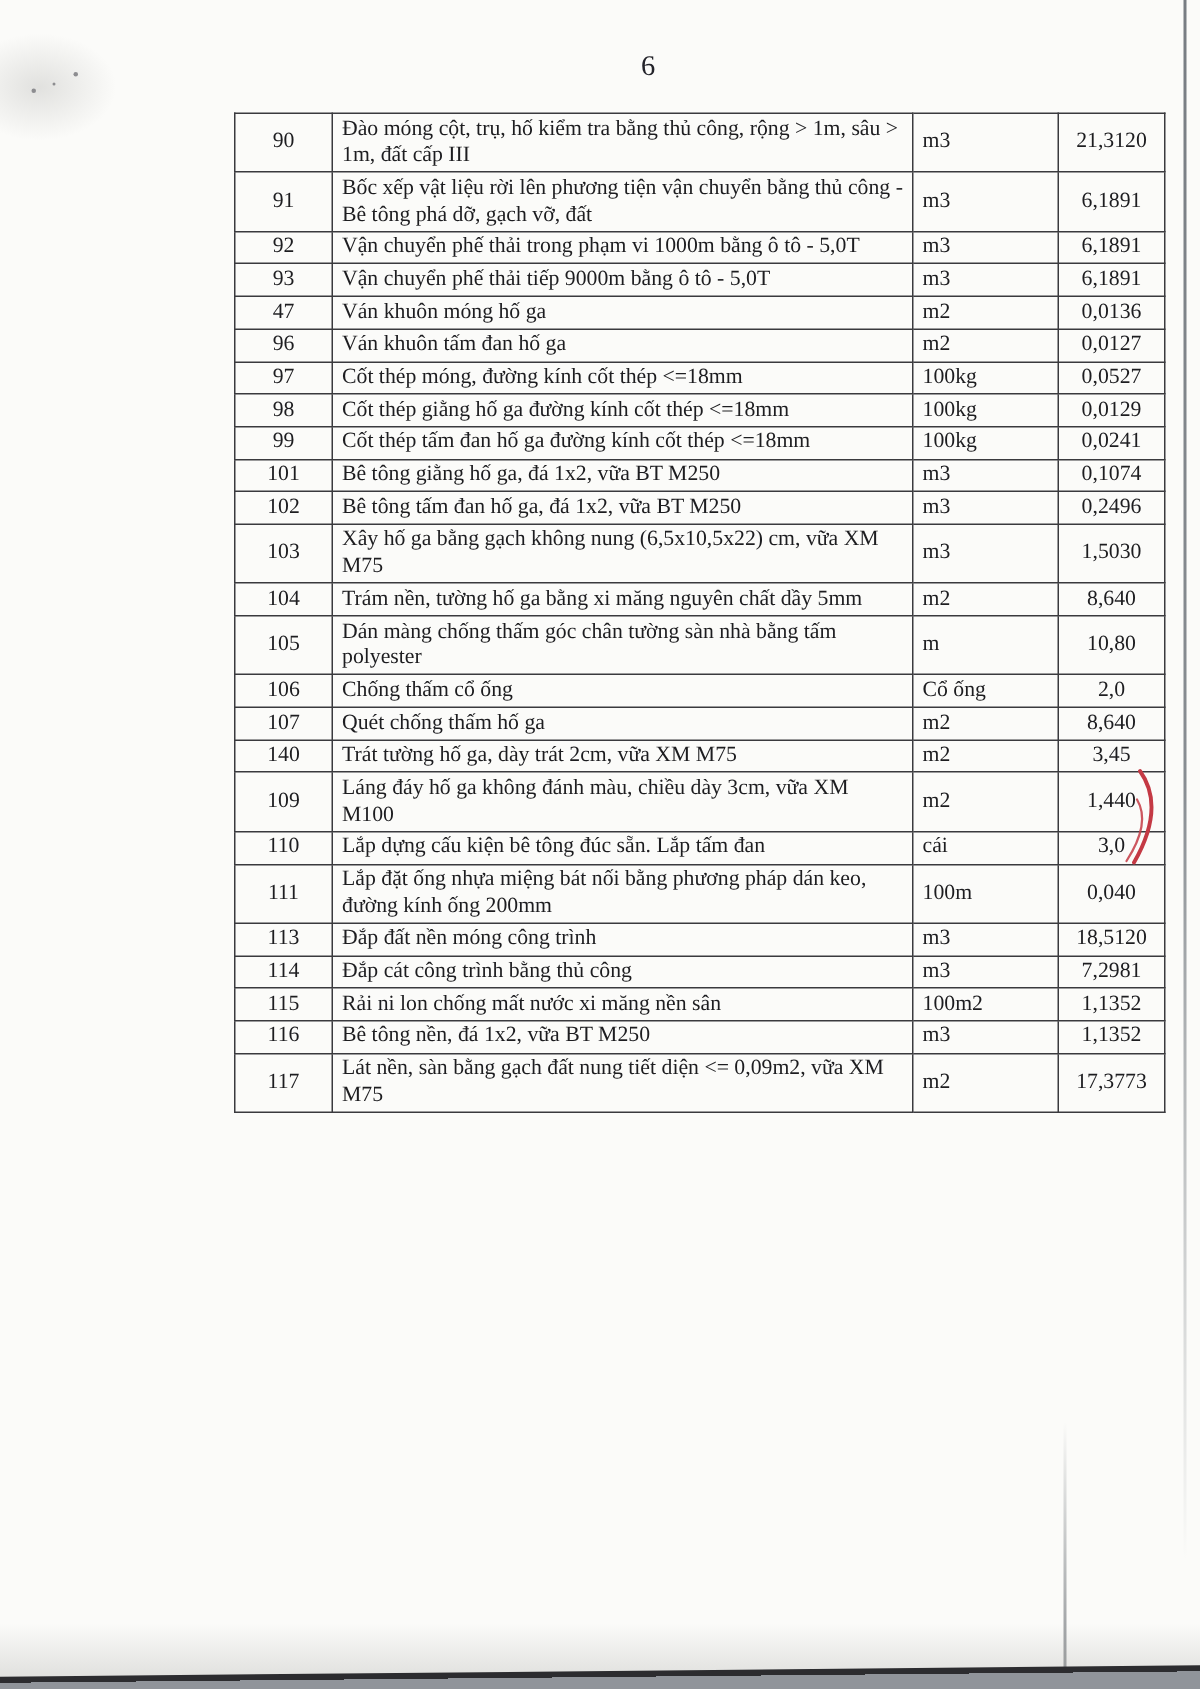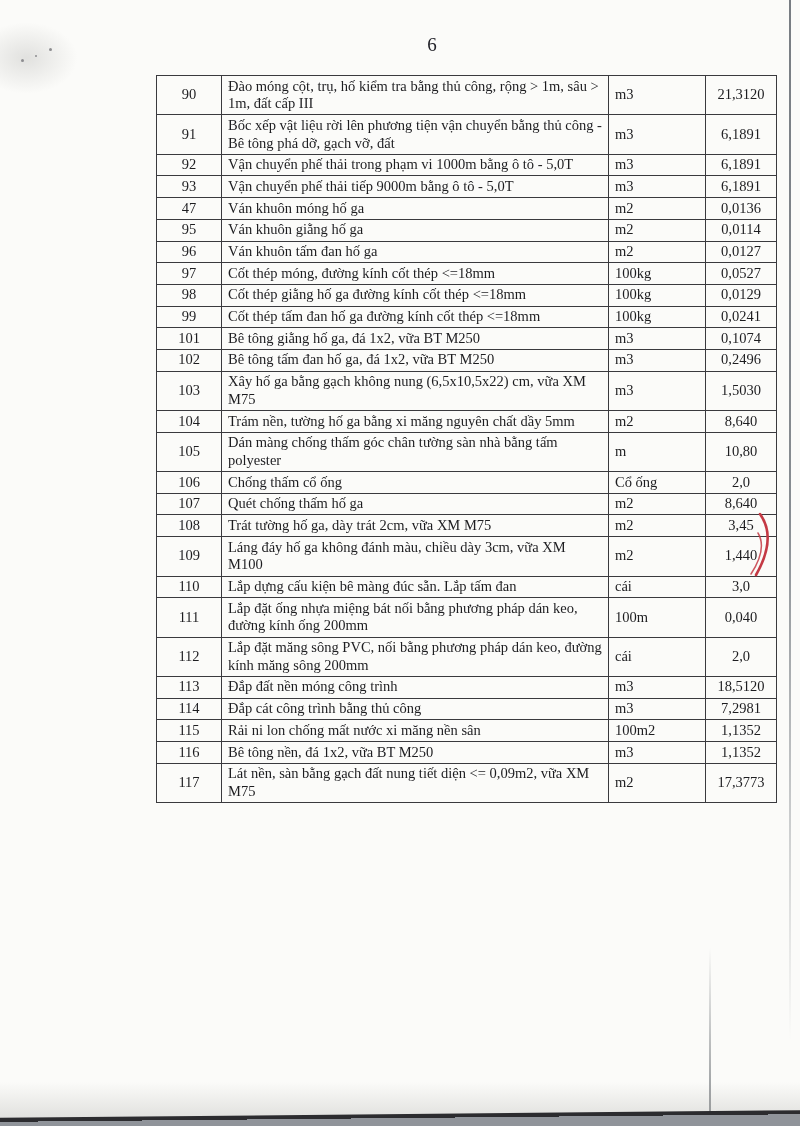--- a/index.html
+++ b/index.html
@@ -124,26 +124,20 @@
           <td class="c-unit">m3</td>
           <td class="c-qty">6,1891</td>
         </tr>
         <tr>
           <td class="c-no">47</td>
           <td class="c-desc">Ván khuôn móng hố ga</td>
           <td class="c-unit">m2</td>
           <td class="c-qty">0,0136</td>
         </tr>
         <tr>
-          <td class="c-no">95</td>
-          <td class="c-desc">Ván khuôn giằng hố ga</td>
-          <td class="c-unit">m2</td>
-          <td class="c-qty">0,0114</td>
-        </tr>
-        <tr>
           <td class="c-no">96</td>
           <td class="c-desc">Ván khuôn tấm đan hố ga</td>
           <td class="c-unit">m2</td>
           <td class="c-qty">0,0127</td>
         </tr>
         <tr>
           <td class="c-no">97</td>
           <td class="c-desc">Cốt thép móng, đường kính cốt thép &lt;=18mm</td>
           <td class="c-unit">100kg</td>
           <td class="c-qty">0,0527</td>
@@ -196,50 +190,44 @@
           <td class="c-unit">Cổ ống</td>
           <td class="c-qty">2,0</td>
         </tr>
         <tr>
           <td class="c-no">107</td>
           <td class="c-desc">Quét chống thấm hố ga</td>
           <td class="c-unit">m2</td>
           <td class="c-qty">8,640</td>
         </tr>
         <tr>
-          <td class="c-no">108</td>
+          <td class="c-no">140</td>
           <td class="c-desc">Trát tường hố ga, dày trát 2cm, vữa XM M75</td>
           <td class="c-unit">m2</td>
           <td class="c-qty">3,45</td>
         </tr>
         <tr>
           <td class="c-no">109</td>
           <td class="c-desc">Láng đáy hố ga không đánh màu, chiều dày 3cm, vữa XM M100</td>
           <td class="c-unit">m2</td>
           <td class="c-qty">1,440</td>
         </tr>
         <tr>
           <td class="c-no">110</td>
-          <td class="c-desc">Lắp dựng cấu kiện bê màng đúc sẵn. Lắp tấm đan</td>
+          <td class="c-desc">Lắp dựng cấu kiện bê tông đúc sẵn. Lắp tấm đan</td>
           <td class="c-unit">cái</td>
           <td class="c-qty">3,0</td>
         </tr>
         <tr>
           <td class="c-no">111</td>
           <td class="c-desc">Lắp đặt ống nhựa miệng bát nối bằng phương pháp dán keo, đường kính ống 200mm</td>
           <td class="c-unit">100m</td>
           <td class="c-qty">0,040</td>
         </tr>
         <tr>
-          <td class="c-no">112</td>
-          <td class="c-desc">Lắp đặt măng sông PVC, nối bằng phương pháp dán keo, đường kính măng sông 200mm</td>
-          <td class="c-unit">cái</td>
-          <td class="c-qty">2,0</td>
-        </tr>
-        <tr>
           <td class="c-no">113</td>
           <td class="c-desc">Đắp đất nền móng công trình</td>
           <td class="c-unit">m3</td>
           <td class="c-qty">18,5120</td>
         </tr>
         <tr>
           <td class="c-no">114</td>
           <td class="c-desc">Đắp cát công trình bằng thủ công</td>
           <td class="c-unit">m3</td>
           <td class="c-qty">7,2981</td>

